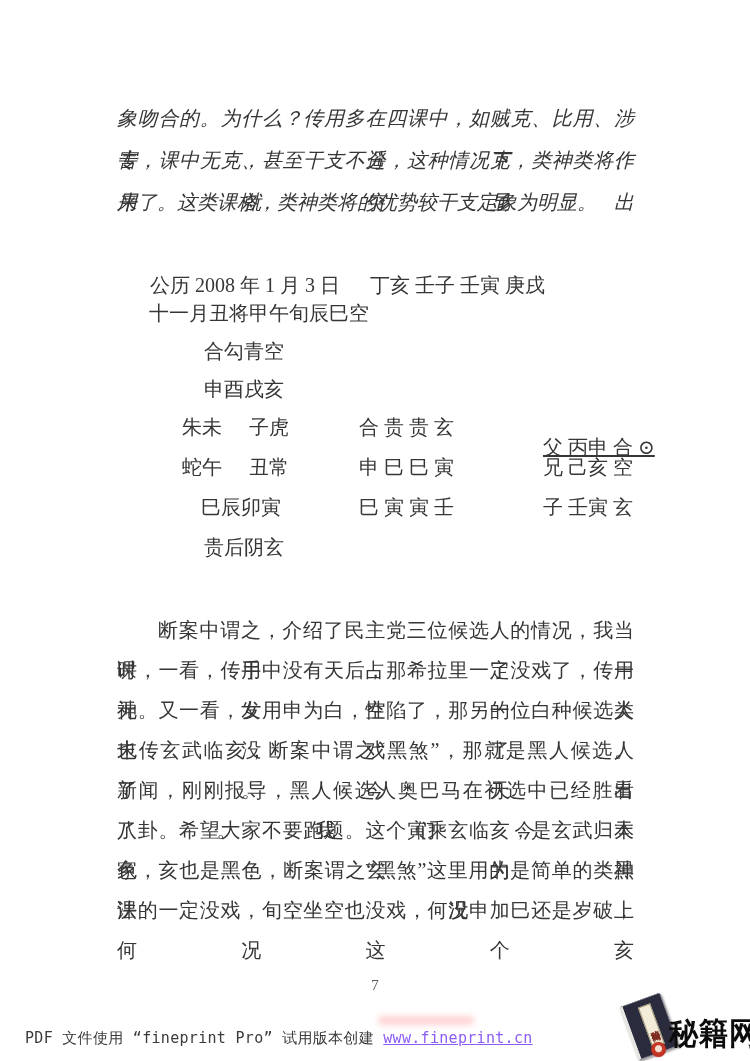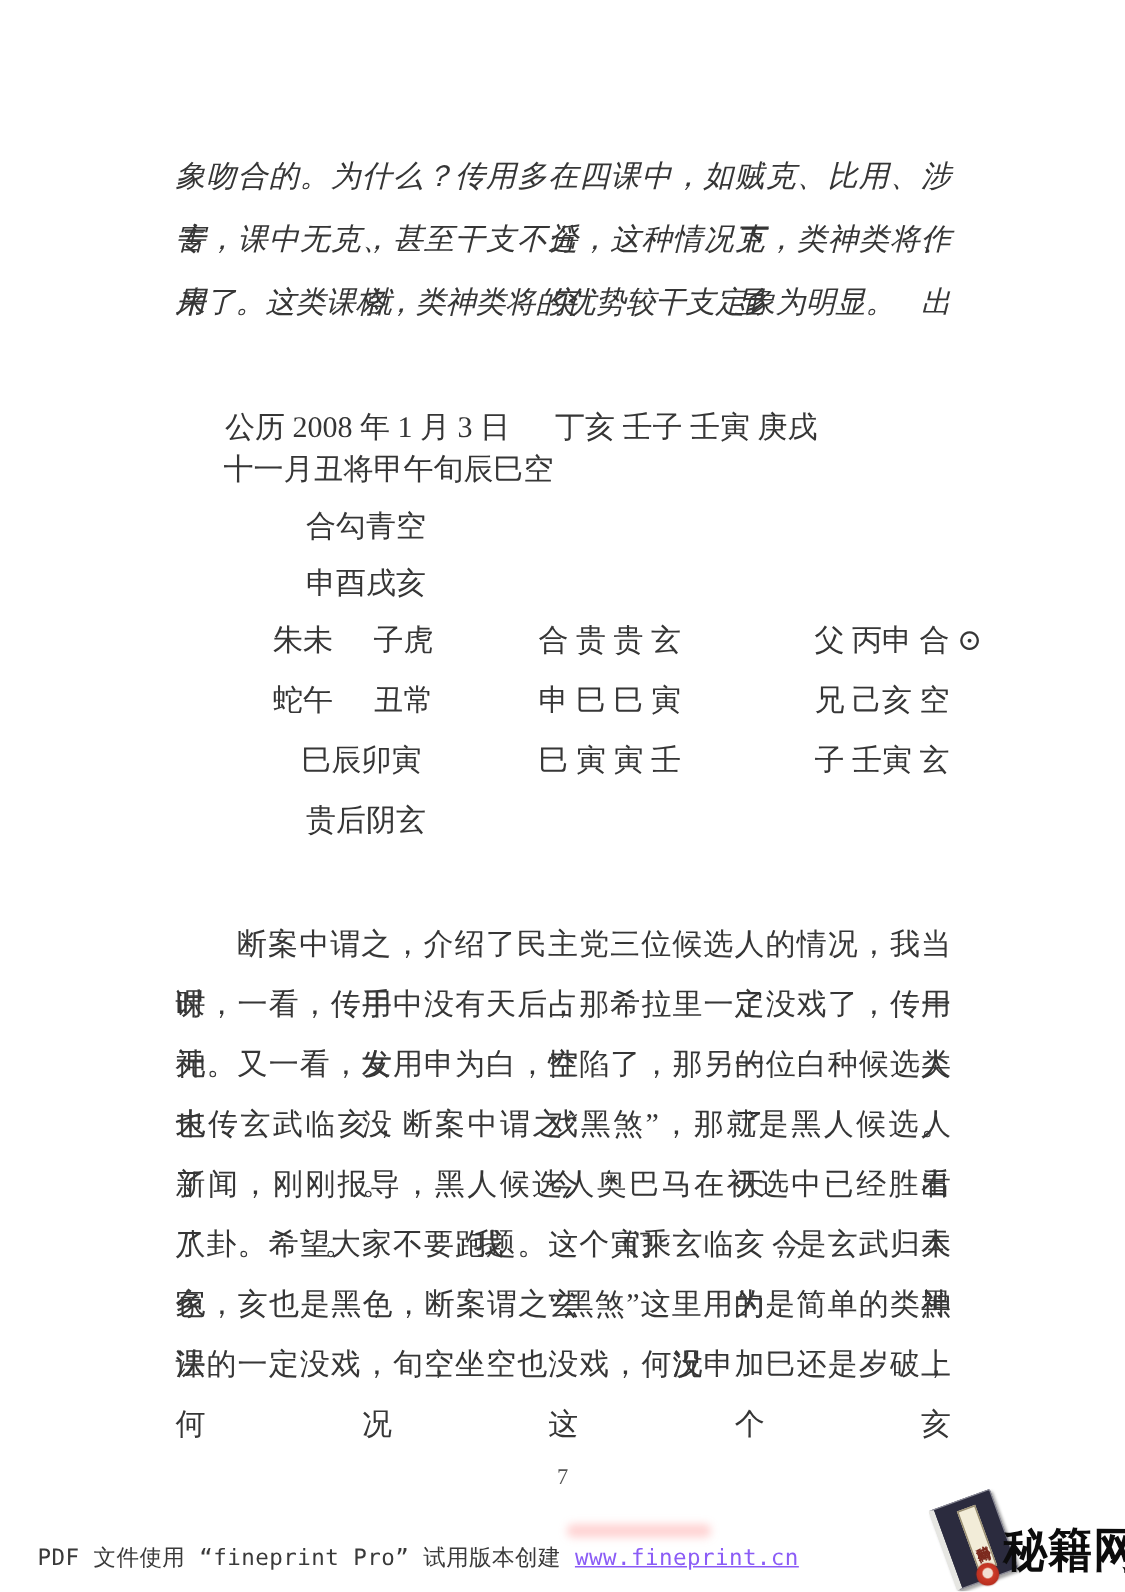--- a/index.html
+++ b/index.html
@@ -98,21 +98,21 @@
     <span>公历 2008 年 1 月 3 日</span><span class="ganzhi-gap">丁亥 壬子 壬寅 庚戌</span>
   </div>
   <div class="abs case-line" style="left:149px; top:302px;">十一月丑将甲午旬辰巳空</div>
 
   <div class="abs case-line" style="left:204px; top:340px;">合勾青空</div>
   <div class="abs case-line" style="left:204px; top:378px;">申酉戌亥</div>
 
   <div class="chart-cell" style="left:182px; top:416px;">朱未</div>
   <div class="chart-cell" style="left:249px; top:416px;">子虎</div>
   <div class="chart-cell" style="left:359px; top:416px;">合 贵 贵 玄</div>
-  <div class="chart-cell" style="left:543px; top:416px;">父 丙申 合 ⊙</div>
+  <div class="chart-cell" style="left:543px; top:436px;text-decoration:underline;">父 丙申 合 ⊙</div>
 
   <div class="chart-cell" style="left:182px; top:456px;">蛇午</div>
   <div class="chart-cell" style="left:249px; top:456px;">丑常</div>
   <div class="chart-cell" style="left:359px; top:456px;">申 巳 巳 寅</div>
   <div class="chart-cell" style="left:543px; top:456px;">兄 己亥 空</div>
 
   <div class="chart-cell" style="left:201px; top:496px;">巳辰卯寅</div>
   <div class="chart-cell" style="left:359px; top:496px;">巳 寅 寅 壬</div>
   <div class="chart-cell" style="left:543px; top:496px;">子 壬寅 玄</div>
 

